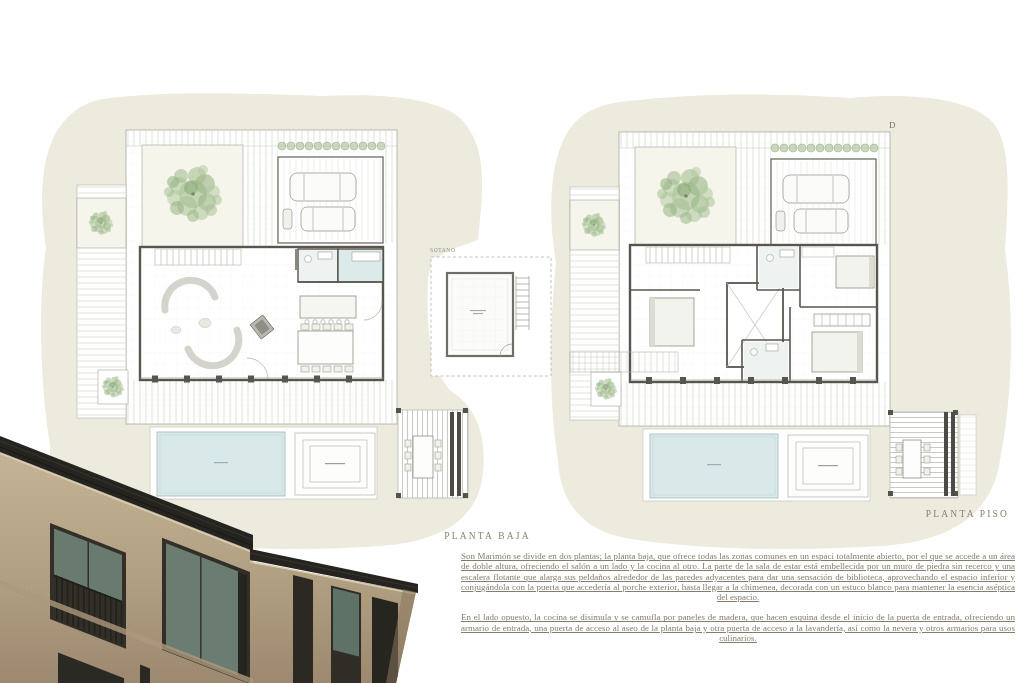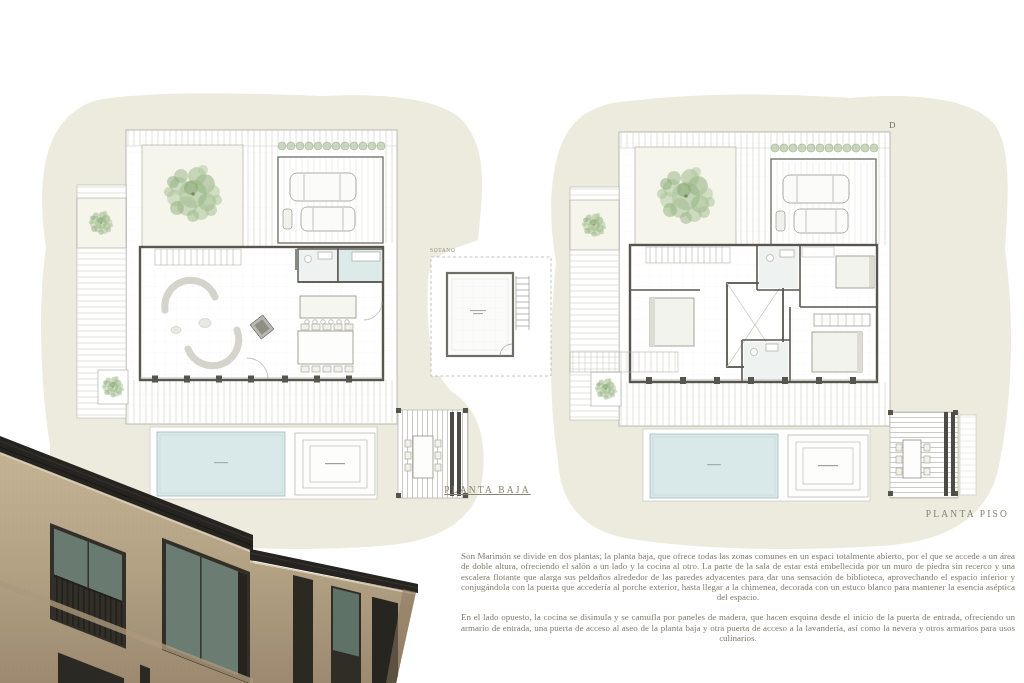--- a/index.html
+++ b/index.html
@@ -5,21 +5,21 @@
   html,body{margin:0;padding:0;background:#ffffff;}
   .stage{position:relative;width:1024px;height:683px;background:#ffffff;overflow:hidden;
          font-family:"Liberation Serif","DejaVu Serif",serif;}
   .stage svg{position:absolute;left:0;top:0;}
   .plan-label{position:absolute;text-align:center;font-size:9.5px;letter-spacing:2.2px;
               color:#8b8272;}
   .sotano-label{position:absolute;font-size:5.5px;letter-spacing:.6px;color:#8f8f83;}
   .corner-mark{position:absolute;font-size:9px;color:#72726a;}
   .description{position:absolute;left:461px;top:551px;width:554px;color:#847c6c;
                font-size:9px;line-height:10.3px;}
-  .description p{margin:0 0 10px 0;text-align:justify;text-align-last:center;}
+  .description p{margin:0 0 10px 0;text-align:justify;text-align-last:center;text-decoration:underline;}
 </style>
 </head>
 <body>
 
 <div class="stage">
 
 <svg width="1024" height="683" viewBox="0 0 1024 683">
 <defs>
   <pattern id="hatchV" width="6" height="6" patternUnits="userSpaceOnUse">
     <line x1="3" y1="0" x2="3" y2="6" stroke="#d4d4cb" stroke-width="0.7"></line>
@@ -426,21 +426,21 @@
     <line x1="0" y1="447" x2="253" y2="546" stroke="#15140f" stroke-width="0.8"></line>
     <line x1="0" y1="453.5" x2="253" y2="552.5" stroke="#d9cdb4" stroke-width="1.6"></line>
     <polygon points="250,549 418,584 418,593 250,560" fill="#262420"></polygon>
     <line x1="250" y1="553" x2="418" y2="588" stroke="#3e3a31" stroke-width="0.8"></line>
     <line x1="250" y1="561.5" x2="416" y2="594" stroke="#d9cdb4" stroke-width="1.4"></line>
   </g>
   <polygon points="403,589 416,592 396,683 386,683" fill="#8a765c" opacity="0.55"></polygon>
 </g>
 </svg>
 
-<div class="plan-label" style="left:425px;top:485px;width:125px;text-decoration:underline;">PLANTA BAJA</div>
+<div class="plan-label" style="left:425px;top:531px;width:125px;">PLANTA BAJA</div>
 <div class="plan-label" style="left:905px;top:509px;width:125px;">PLANTA PISO</div>
 <div class="sotano-label" style="left:430px;top:247px;">SOTANO</div>
 <div class="corner-mark" style="left:889px;top:120px;">D</div>
 
 <div class="description">
   <p>Son Marimón  se divide en dos plantas; la planta baja, que ofrece todas las zonas comunes en un espaci totalmente abierto, por el que se accede a un área de doble altura, ofreciendo el salón a un lado y la cocina al otro. La parte de la sala de estar está embellecida por un muro de piedra sin recerco y una escalera flotante que alarga sus peldaños alrededor de las paredes adyacentes para dar una sensación de biblioteca, aprovechando el espacio inferior y conjugándola con la puerta que accedería al porche exterior, hasta llegar a la chimenea, decorada con un estuco blanco para mantener la esencia aséptica del espacio.</p>
   <p>En el lado opuesto, la cocina se disimula y se camufla por paneles de madera, que hacen esquina desde el inicio de la puerta de entrada, ofreciendo un armario de entrada, una puerta de acceso al aseo de la planta baja y otra puerta de acceso a la lavandería, así como la nevera y otros armarios para usos culinarios.</p>
 </div>
 
 </div>

